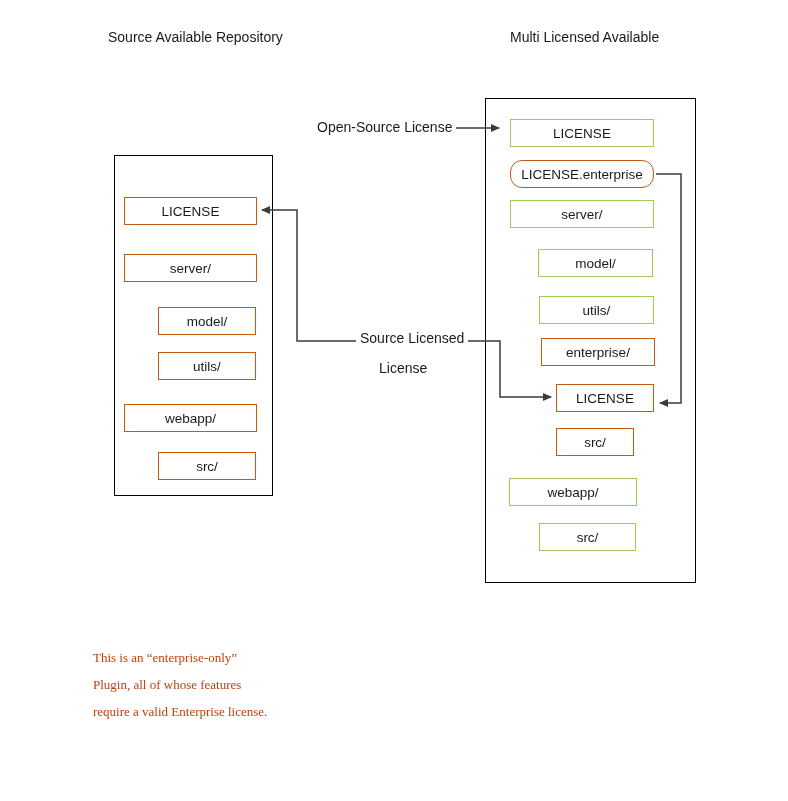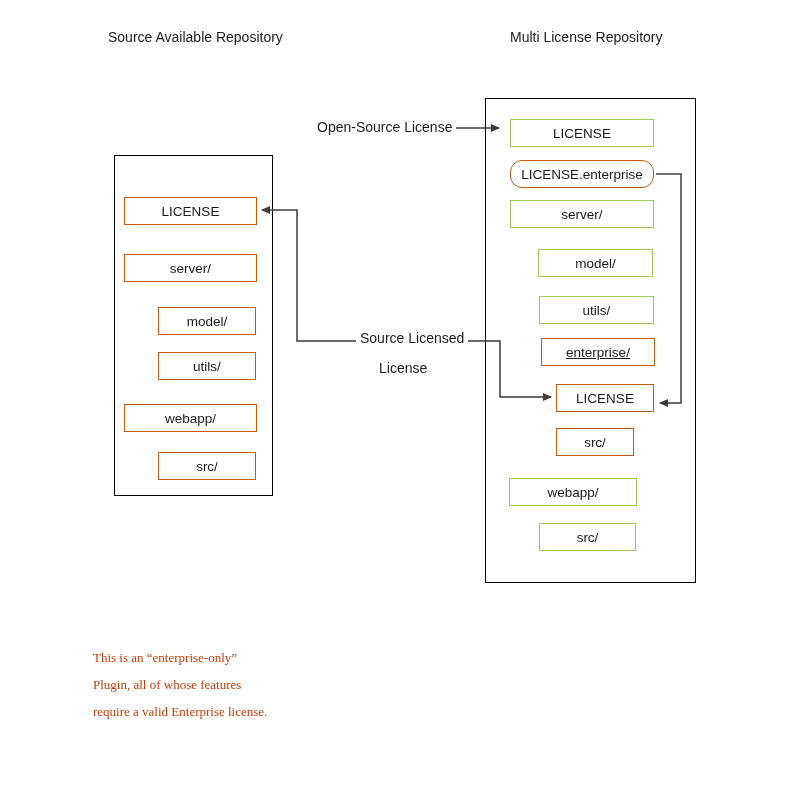--- a/index.html
+++ b/index.html
@@ -60,21 +60,21 @@
   }
   .note-left  { left:93px;  top:644px; width:290px; }
   .note-right { left:428px; top:644px; width:300px; }
 </style>
 </head>
 <body>
 
 <div class="canvas">
 
   <div class="title title-left">Source Available Repository</div>
-  <div class="title title-right">Multi License Repository</div>
+  <div class="title title-right">Multi Licensed Available</div>
 
   <div class="repo repo-left"></div>
   <div class="repo repo-right"></div>
 
   <svg class="overlay" viewBox="0 0 788 801" xmlns="http://www.w3.org/2000/svg">
     <defs>
       <marker id="arrow" markerWidth="9" markerHeight="8" refX="8" refY="4" orient="auto" markerUnits="userSpaceOnUse">
         <path d="M0,0 L9,4 L0,8 z" fill="#3B3B3B"></path>
       </marker>
     </defs>
@@ -89,21 +89,21 @@
   <div class="fbox lb2" style="border-color: rgb(197, 90, 17);">model/</div>
   <div class="fbox lb3" style="border-color: rgb(197, 90, 17);">utils/</div>
   <div class="fbox lb4" style="border-color: rgb(197, 90, 17);">webapp/</div>
   <div class="fbox lb5" style="border-color: rgb(197, 90, 17);">src/</div>
 
   <div class="fbox rb0" style="border-color: rgb(156, 203, 91);">LICENSE</div>
   <div class="fbox rb1" style="border-color: rgb(197, 90, 17); border-radius: 12px;">LICENSE.enterprise</div>
   <div class="fbox rb2" style="border-color: rgb(156, 203, 91);">server/</div>
   <div class="fbox rb3" style="border-color: rgb(156, 203, 91);">model/</div>
   <div class="fbox rb4" style="border-color: rgb(156, 203, 91);">utils/</div>
-  <div class="fbox rb5" style="border-color: rgb(197, 90, 17); text-decoration: underline;">enterprise/</div>
+  <div class="fbox rb5" style="border-color: rgb(197, 90, 17);">enterprise/</div>
   <div class="fbox rb6" style="border-color: rgb(197, 90, 17);">LICENSE</div>
   <div class="fbox rb7" style="border-color: rgb(197, 90, 17);">src/</div>
   <div class="fbox rb8" style="border-color: rgb(156, 203, 91);">webapp/</div>
   <div class="fbox rb9" style="border-color: rgb(156, 203, 91);">src/</div>
 
   <div class="conn-label lbl-open-source">Open-Source License</div>
   <div class="conn-label lbl-sa1">Source Licensed</div>
   <div class="conn-label lbl-sa2">License</div>
 
   <div class="note note-left">This is an “enterprise-only”

